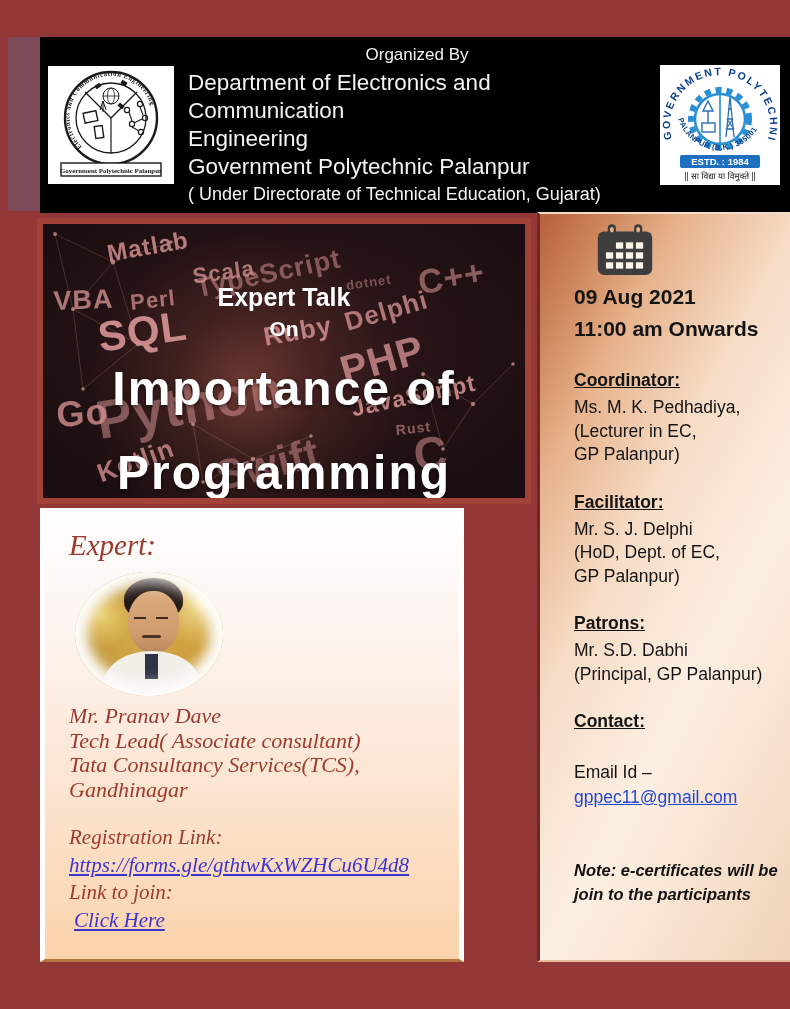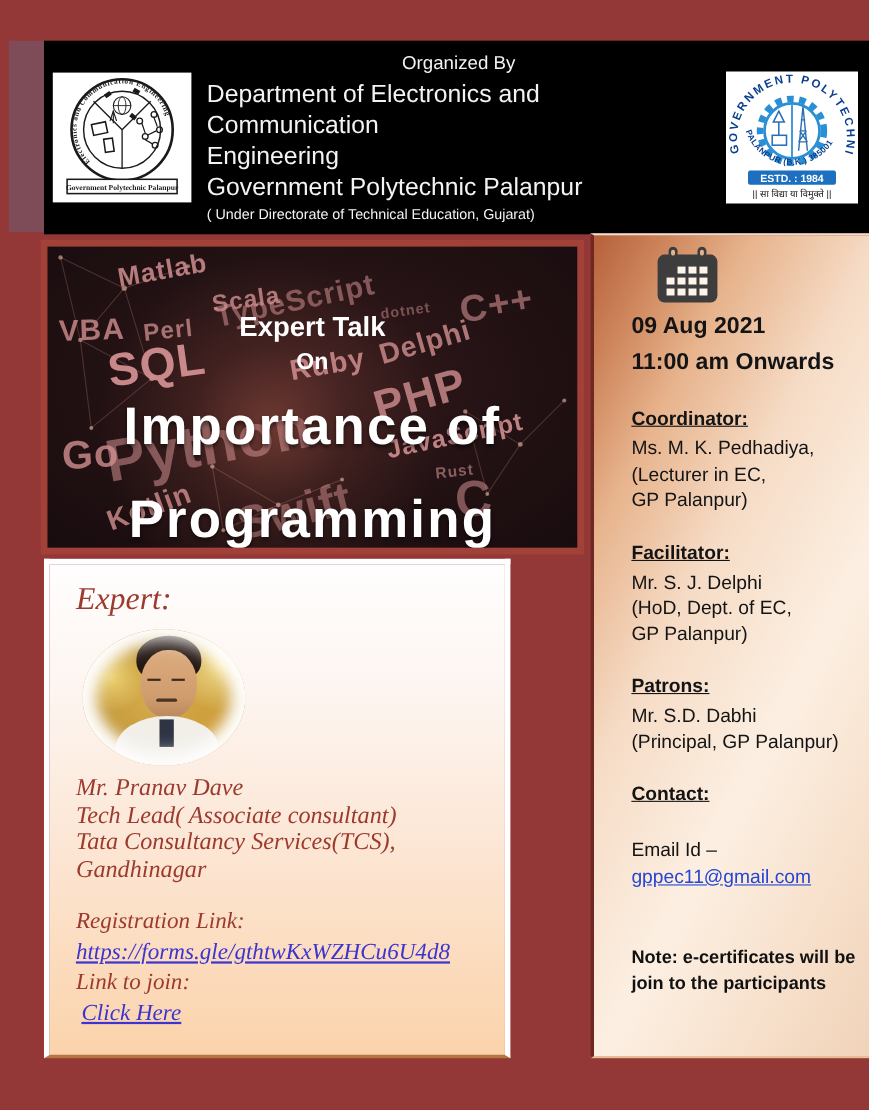--- a/index.html
+++ b/index.html
@@ -17,21 +17,21 @@
   .header {
     position:absolute; left:40px; top:37px; width:750px; height:176px;
     background:#000; display:flex; align-items:center;
   }
   .logo-box { background:#fff; flex:0 0 auto; }
   .logo-left { width:126px; height:118px; margin-left:8px; }
   .logo-right { width:120px; height:120px; margin-right:10px; }
   .header-text { flex:1 1 auto; color:#f3f3f3; padding:0 14px 0 14px; }
   .organized-by { text-align:center; font-size:17px; margin-bottom:4px; }
   .dept-line { font-size:22.5px; line-height:28px; font-weight:400; }
-  .under-line { font-size:13px; margin-top:3px; }
+  .under-line { font-size:18px; margin-top:3px; }
   
   .banner {
     position:absolute; left:37px; top:218px; width:494px; height:286px;
     border:6px solid #a24138;
     background:
       radial-gradient(circle at 42% 60%, rgba(255,135,105,0.30) 0%, rgba(255,135,105,0.10) 22%, rgba(255,135,105,0) 48%),
       radial-gradient(ellipse at 50% 45%, #351a1c 0%, #241214 50%, #180c0e 100%);
     overflow:hidden;
   }
   .banner-words { position:absolute; inset:0; }
@@ -87,21 +87,21 @@
     background:linear-gradient(118deg, #b5603a 0%, #cd845a 10%, #e7b38c 22%, #f6dcc6 40%, #fcefe2 62%, #f7e0cb 82%, #f0d2b8 100%);
     color:#141414; padding:10px 12px 0 34px;
   }
   .cal-icon { margin:0 0 4px 22px; display:block; }
   .date-line { font-size:21px; font-weight:700; line-height:32px; }
   .sb-section { margin-top:25px; }
   .sb-heading { font-size:17.5px; font-weight:700; text-decoration:underline; margin-bottom:5px; }
   .sb-line { font-size:17.5px; line-height:23.5px; }
   .email-label { font-size:17.5px; margin-top:30px; }
   .email-link { display:inline-block; font-size:17.5px; margin-top:4px; color:#2546d2; text-decoration:underline; cursor:pointer; }
-  .sb-note { margin-top:50px; font-size:16.5px; font-weight:700; line-height:24px; color:#111; }
+  .sb-note { margin-top:50px; font-size:16.5px; font-weight:700; font-style:italic; line-height:24px; color:#111; }
 </style>
 </head>
 <body>
 
 <div class="page">
 
   <div class="left-strip"></div>
 
   <header class="header">
 

